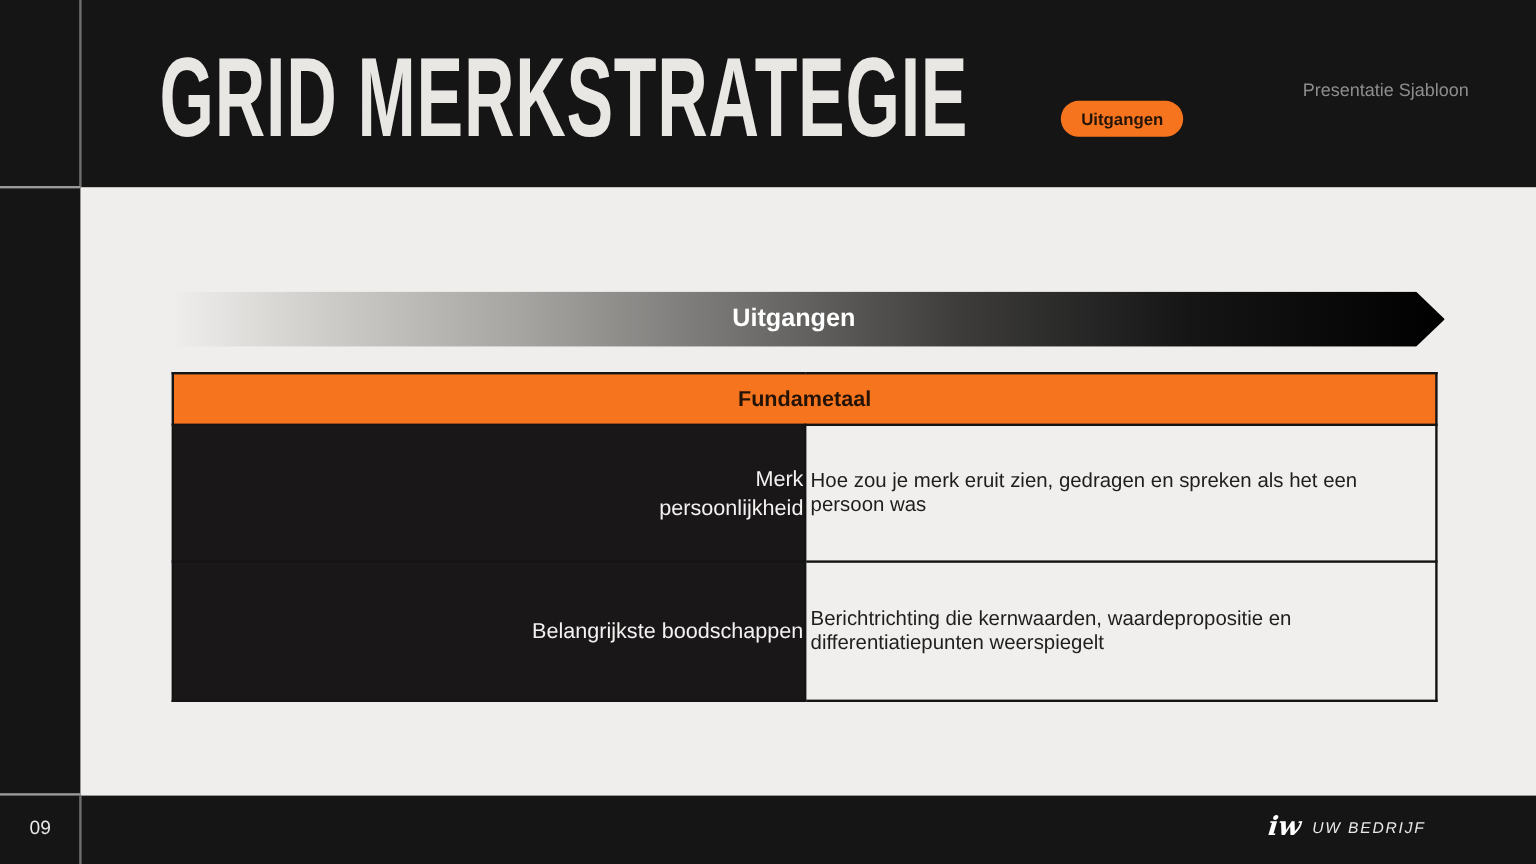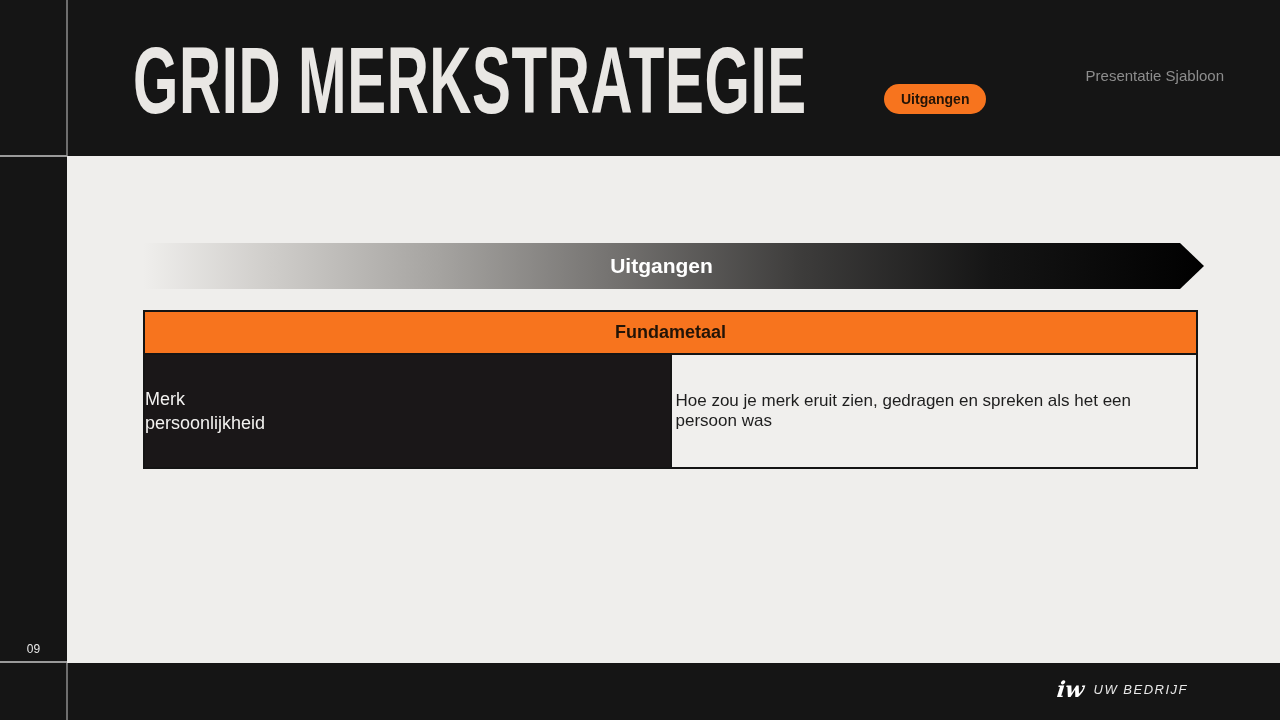--- a/index.html
+++ b/index.html
@@ -35,27 +35,27 @@
 
   
   .grid-table { position:absolute; left:143px; top:310px; width:1055px;
                 border-collapse:collapse; table-layout:fixed; }
   .grid-table td, .grid-table th { border:2px solid #141414; }
   .thead-cell { height:43px; background:#f7741e; color:#231407; font-size:18px;
                 font-weight:bold; text-align:center; vertical-align:middle; }
   .row-1 td { height:114px; }
   .row-2 td { height:116px; }
   .cell-label { width:262px; background:#1a1718; color:#f3f2f0; font-size:18px;
-                text-align:left; vertical-align:middle; white-space:pre-line; line-height:1.35; }
+                text-align:right; vertical-align:middle; white-space:pre-line; line-height:1.35; }
   .cell-desc  { background:#f0efed; color:#1e1e1e; font-size:17px; text-align:left;
                 vertical-align:middle; padding:0 2px 0 4px;margin-left:20px; }
 
   
-  .page-number { position:absolute; left:0; top:642px; width:67px; text-align:center;
-                 color:#e8e8e8; font-size:12px; }
+  .page-number { position:absolute; left:0; top:682px; width:67px; text-align:center;
+                 color:#e8e8e8; font-size:16px; }
   .brand { position:absolute; right:92px; top:678px; display:flex; align-items:center; gap:9px; }
   .brand-logo { font-family:"DejaVu Serif", serif; font-style:italic; font-weight:bold;
                 color:#ffffff; font-size:22px; line-height:22px; transform:skewX(-6deg); }
   .brand-name { color:#e8e8e8; font-size:13px; letter-spacing:1.5px; font-weight:500;font-style:italic; }
 </style>
 </head>
 <body>
 
 <div class="slide">
 
@@ -78,20 +78,24 @@
   <table class="grid-table">
     <tbody>
         <tr>
       <th class="thead-cell" colspan="2">Fundametaal</th>
     </tr>
     <tr class="row-1">
       <td class="cell-label">Merk
 persoonlijkheid</td>
       <td class="cell-desc">Hoe zou je merk eruit zien, gedragen en spreken als het een persoon was</td>
     </tr>
+    <tr class="row-2">
+      <td class="cell-label">Belangrijkste boodschappen</td>
+      <td class="cell-desc">Berichtrichting die kernwaarden, waardepropositie en differentiatiepunten weerspiegelt</td>
+    </tr>
   </tbody>
     </table>
 
   <div class="page-number">09</div>
   <div class="brand">
     <span class="brand-logo">iw</span>
     <span class="brand-name">UW BEDRIJF</span>
   </div>
 
 </div>

